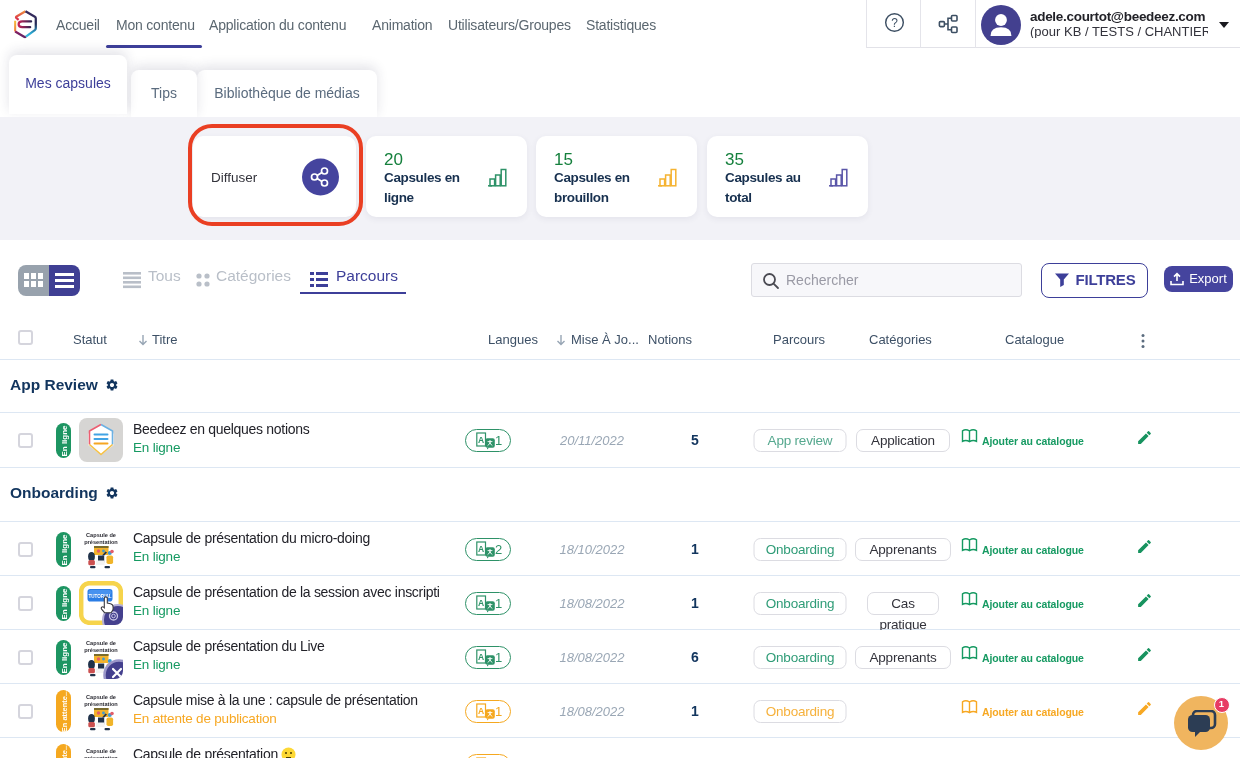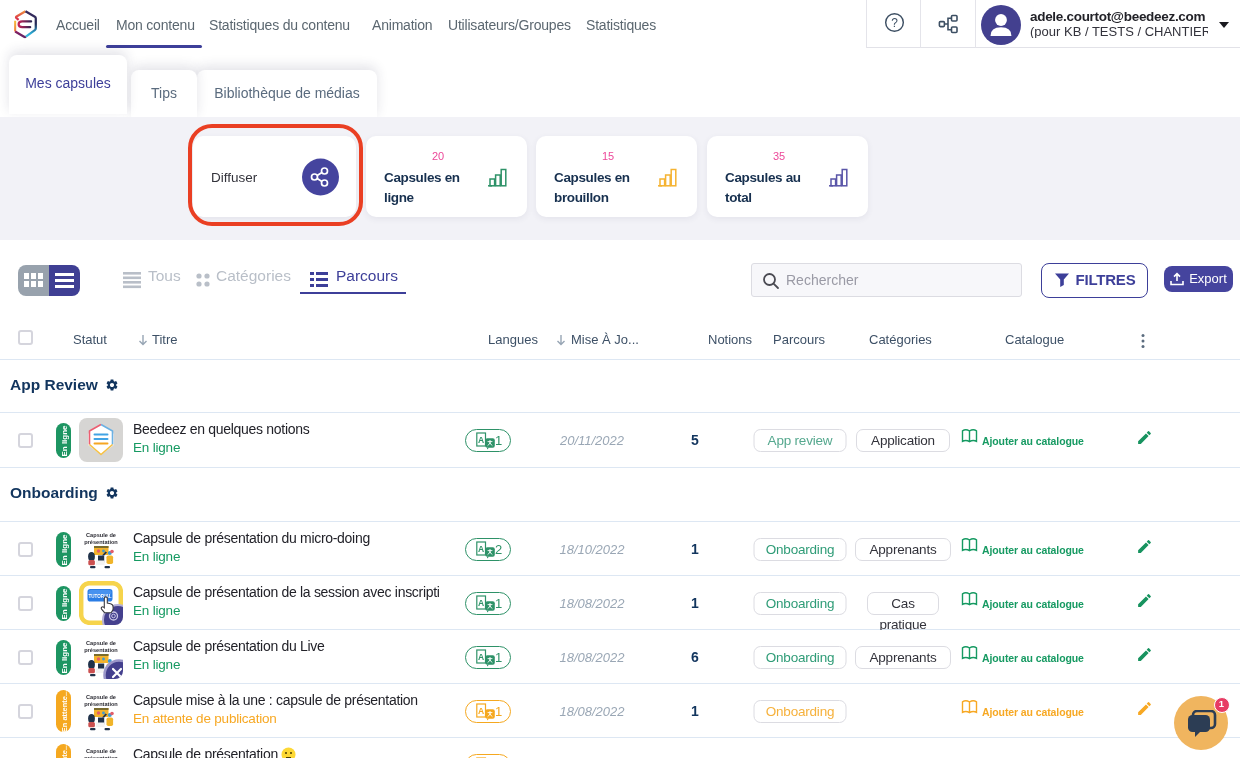--- a/index.html
+++ b/index.html
@@ -23,21 +23,21 @@
 #tab-bib { left:197px; top:70px; width:180px; height:48px; line-height:46px; z-index:1; }
 
 
 #banner { position:absolute; left:0; top:117px; width:1240px; height:123px; background:#f2f2f7; z-index:4; }
 .card { position:absolute; top:19px; height:81px; background:#fff; border-radius:10px;
   box-shadow:0 2px 6px rgba(60,60,100,0.08); }
 .card .ctext { position:absolute; left:18px; top:50%; transform:translateY(-50%);
   font-size:13.5px; color:#33333b; line-height:19px; }
 .pcircle { position:absolute; right:17px; top:50%; transform:translateY(-50%);
   width:37px; height:37px; border-radius:50%; background:#45449e; }
-.statnum { position:absolute; left:18px; top:14px; font-size:11px; color:#ec4899;margin-left:48px; }
+.statnum { position:absolute; left:18px; top:14px; font-size:17px; color:#15803d; }
 .statlabel { position:absolute; left:18px; top:32px; font-size:13.5px; letter-spacing:-0.35px; color:#17304f; font-weight:bold; line-height:20px; }
 .staticon { position:absolute; right:20px; top:50%; transform:translateY(-50%); }
 #red-annot { position:absolute; left:188px; top:7px; width:175px; height:102px;
   border:4.5px solid #ea3f23; border-radius:24px; z-index:5; }
 
 
 #toolbar { position:absolute; left:0; top:240px; width:1240px; height:85px; background:#fff; }
 .ftab { position:absolute; top:27px; font-size:15.5px; color:#b9bfc8; }
 #ftab-active { color:#3d3f99; }
 #ftab-underline { position:absolute; left:300px; top:52px; width:106px; height:2px; background:#3d3f99; }
@@ -124,21 +124,21 @@
         </linearGradient>
       </defs>
       <path d="M5.5 12.5 V24" stroke="url(#lgY)" stroke-width="2.2" fill="none"></path>
       <path d="M16.5 2.5 L7 8 Q5.8 8.8 7 9.8 L9.2 11.5" fill="none" stroke="url(#lgL)" stroke-width="2.4" stroke-linejoin="round"></path>
       <path d="M5.5 24 L15 29.6 Q16 30.2 17 29.5" fill="none" stroke="url(#lgL)" stroke-width="2.4"></path>
       <path d="M16.5 2.5 L26.5 8.2 Q27.5 8.8 27.5 10 V20.5 Q27.5 21.7 26.5 22.5 L17 29.5" fill="none" stroke="url(#lgR)" stroke-width="2.4" stroke-linejoin="round"></path>
       <path d="M22.5 13.2 H13 Q9.2 13.2 9.2 16.3 Q9.2 19.4 13 19.4 H21.5" fill="none" stroke="url(#lgE)" stroke-width="2.4" stroke-linecap="round"></path>
     </svg>
     <span class="navitem" style="left:56px">Accueil</span>
     <span class="navitem" id="navactive" style="left:116px">Mon contenu</span>
-    <span class="navitem" style="left:209px">Statistiques du contenu</span>
+    <span class="navitem" style="left:209px">Application du contenu</span>
     <span class="navitem" style="left:372px">Animation</span>
     <span class="navitem" style="left:448px">Utilisateurs/Groupes</span>
     <span class="navitem" style="left:586px">Statistiques</span>
     <div id="nav-underline"></div>
     <div class="abs" style="left:866px;top:47px;width:374px;height:1px;background:#e2e2e8"></div>
     <div class="vdiv" style="left:866px"></div>
     <div class="vdiv" style="left:920px"></div>
     <div class="vdiv" style="left:975px"></div>
     <svg class="abs" style="left:883px;top:11px" width="23" height="23" viewBox="0 0 24 24">
       <circle cx="12" cy="12" r="9.2" fill="none" stroke="#3d4f63" stroke-width="1.5"></circle>
@@ -297,21 +297,21 @@
       <span style="left:73px">Statut</span>
       <svg class="abs" style="left:138px;top:9px" width="10" height="12" viewBox="0 0 10 12">
           <path d="M5 1 V10 M1.5 7 L5 10.5 L8.5 7" fill="none" stroke="#97a5b4" stroke-width="1.4"></path>
         </svg>
         <span style="left:152px">Titre</span>
       <span style="left:488px">Langues</span>
       <svg class="abs" style="left:556px;top:9px" width="10" height="12" viewBox="0 0 10 12">
           <path d="M5 1 V10 M1.5 7 L5 10.5 L8.5 7" fill="none" stroke="#97a5b4" stroke-width="1.4"></path>
         </svg>
         <span style="left:571px">Mise À Jo...</span>
-      <span style="left:708px">Notions</span>
+      <span style="left:648px">Notions</span>
       <span style="left:773px">Parcours</span>
       <span style="left:869px">Catégories</span>
       <span style="left:1005px">Catalogue</span>
       <svg class="abs" style="left:1140px;top:8px" width="6" height="18" viewBox="0 0 6 18">
         <g fill="#5a6b7e">
             <circle cx="3" cy="2.5" r="1.5"></circle>
             <circle cx="3" cy="8" r="1.5"></circle>
             <circle cx="3" cy="13.5" r="1.5"></circle>
           </g>
       </svg>

